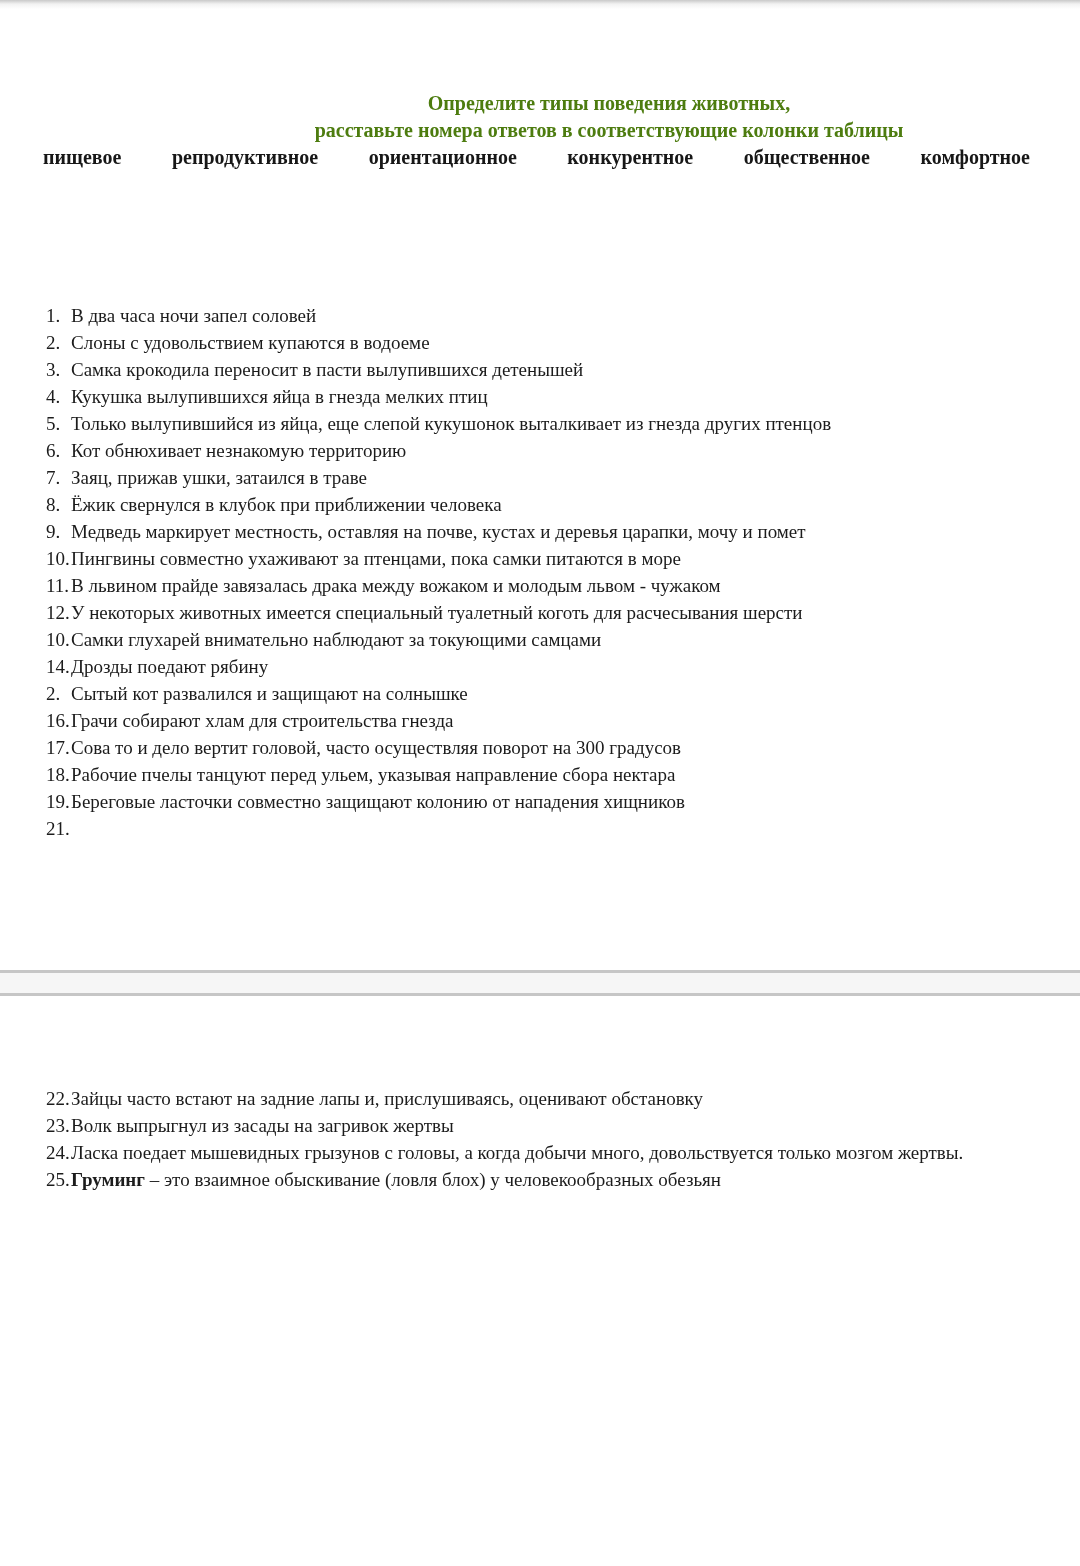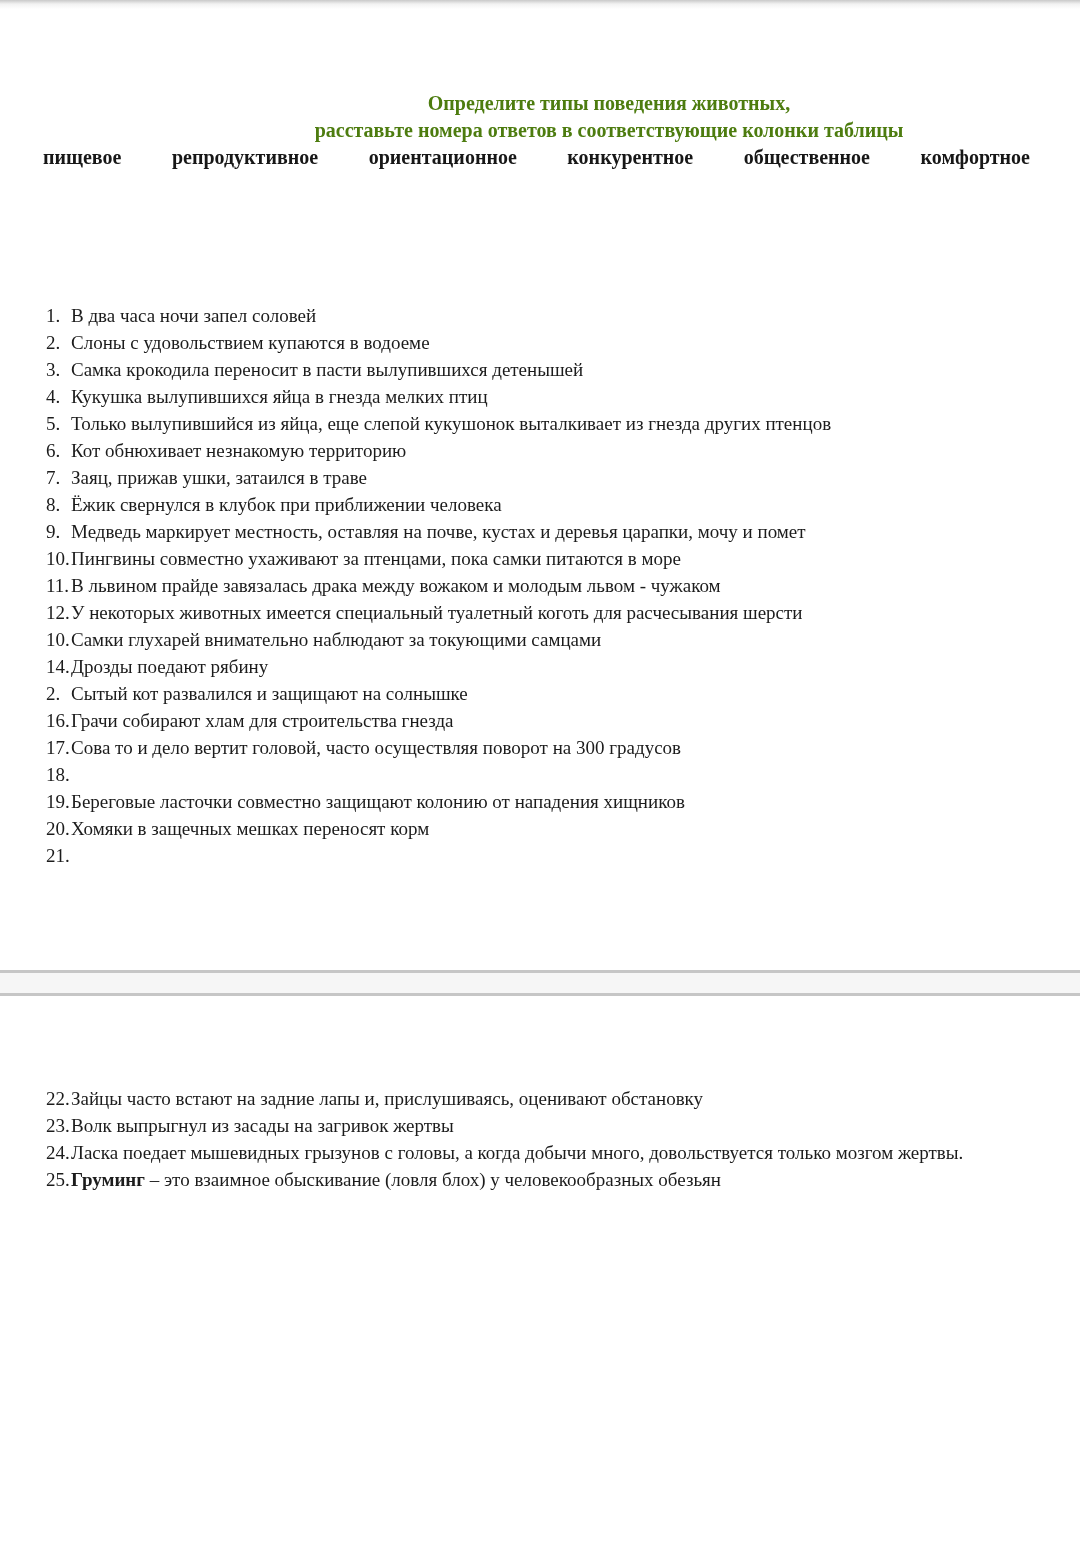--- a/index.html
+++ b/index.html
@@ -145,31 +145,28 @@
     <span class="txt">Грачи собирают хлам для строительства гнезда</span>
   </div>
 
   <div class="qitem">
     <span class="num">17.</span>
     <span class="txt">Сова то и дело вертит головой, часто осуществляя поворот на 300 градусов</span>
   </div>
 
   <div class="qitem">
     <span class="num">18.</span>
+    <span class="txt">Рабочие пчелы танцуют перед ульем, указывая направление сбора нектара</span>
   </div>
 
   <div class="qitem">
     <span class="num">19.</span>
     <span class="txt">Береговые ласточки совместно защищают колонию от нападения хищников</span>
   </div>
 
-  <div class="qitem">
-    <span class="num">20.</span>
-    <span class="txt">Хомяки в защечных мешках переносят корм</span>
-  </div>
 
   <div class="qitem">
     <span class="num">21.</span>
   </div>
 </div>
 
 <div class="page-break">
   <div class="pb-line"></div>
   <div class="pb-band"></div>
   <div class="pb-line"></div>

